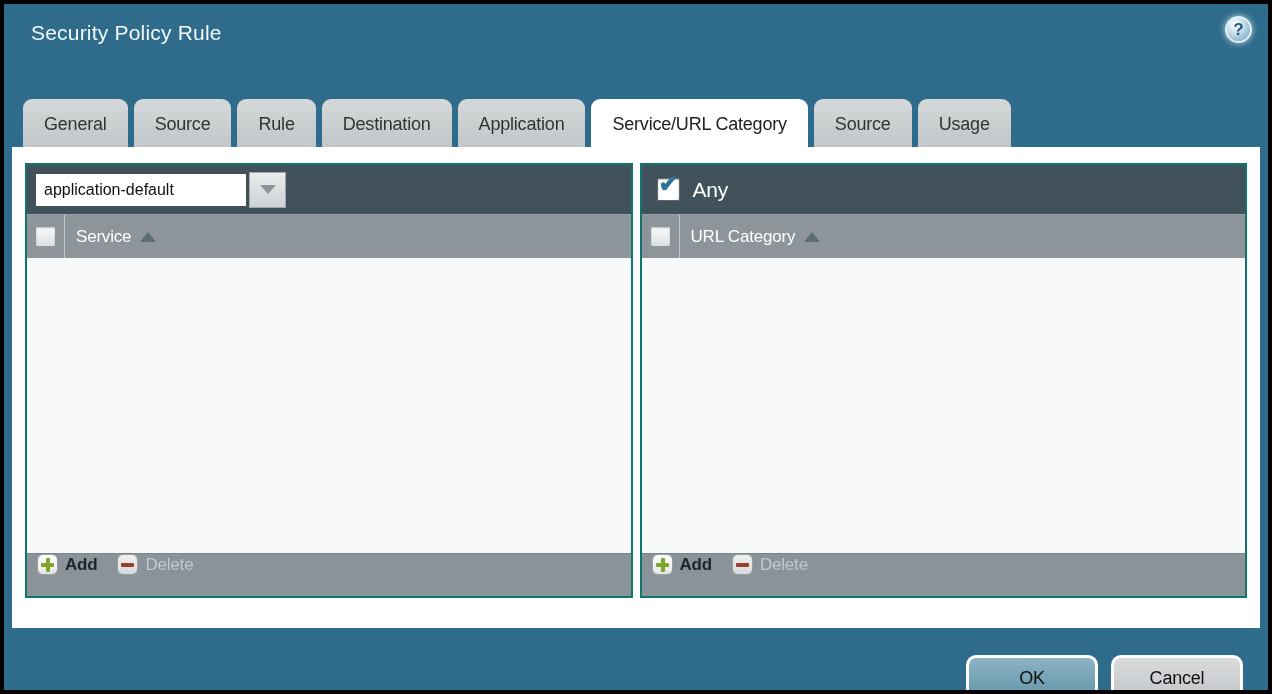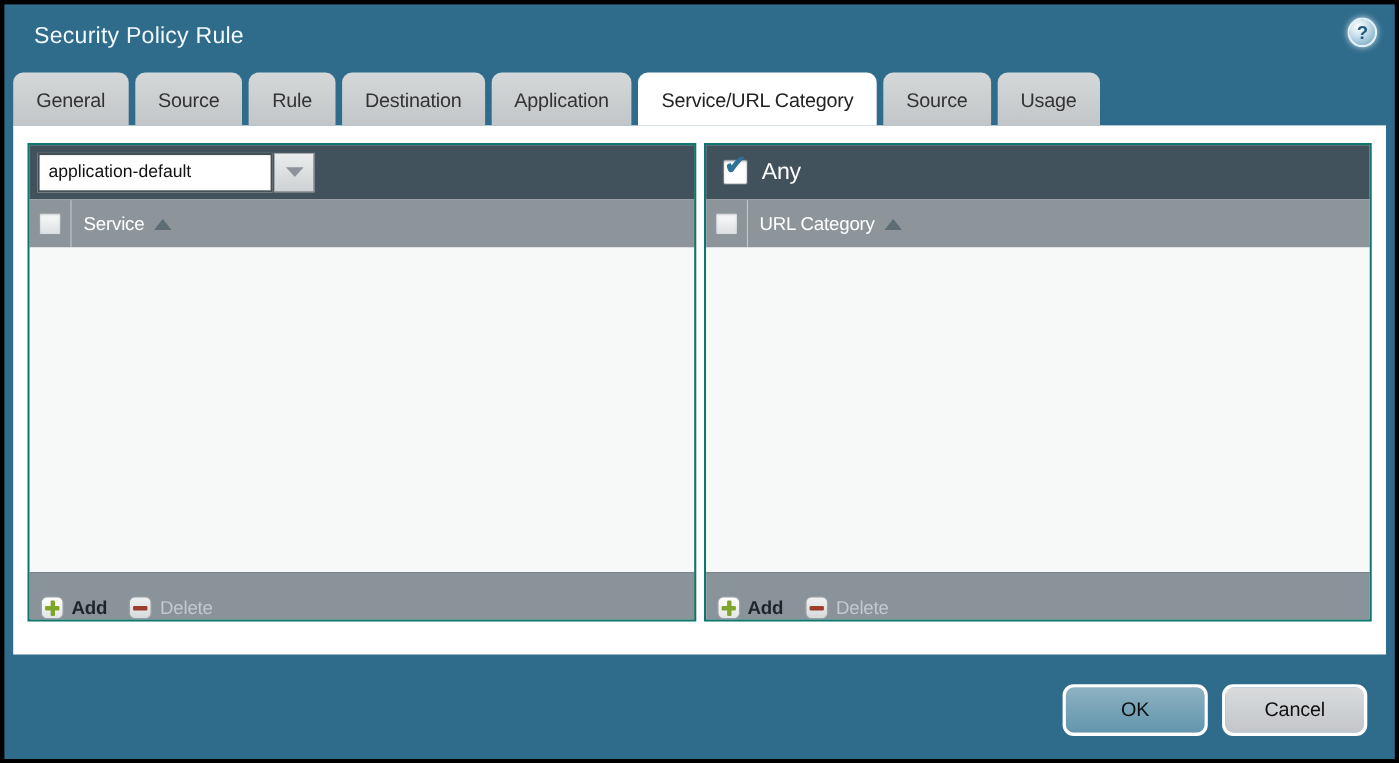--- a/index.html
+++ b/index.html
@@ -8,36 +8,36 @@
 
   .screen {
     width: 1272px; height: 694px;
     background: #2F6C8C;
     border: 4px solid #000;
     position: relative;
     overflow: hidden;
   }
 
   
-  .titlebar { height: 62px; position: relative; padding: 17px 0 0 27px; }
+  .titlebar { height: 79px; position: relative; padding: 17px 0 0 27px; }
   .title-text {
     color: #f2f8fb; font-size: 21px; letter-spacing: 0.2px; font-weight: normal;
   }
   .help-icon {
     position: absolute; top: 12px; right: 16px;
     width: 27px; height: 27px; border-radius: 50%;
     background: radial-gradient(circle at 35% 28%, #ffffff 0%, #cfe3ee 35%, #86b3cc 80%);
     border: 2px solid #e2f0f7;
     box-shadow: 0 0 6px rgba(255,255,255,0.75);
     color: #1f5a7e; font-weight: bold; font-size: 17px;
     text-align: center; line-height: 23px; cursor: pointer;
   }
 
   
-  .tabs { display: flex; gap: 6px; padding-left: 8px; height: 48px; }
+  .tabs { display: flex; gap: 6px; padding-left: 19px; height: 48px; margin-top: 16px; }
   .tab {
     background: linear-gradient(#d5d8d9, #c3c6c8);
     border-radius: 9px 9px 0 0;
     padding: 0 21px; line-height: 50px;
     font-size: 18px; color: #333; letter-spacing: -0.2px;
     cursor: pointer; white-space: nowrap;
   }
   .tab--active { background: #fff; color: #222; }
 
   
@@ -113,21 +113,21 @@
     border-left: 8px solid transparent; border-right: 8px solid transparent;
     border-bottom: 10px solid #5d6c75;
   }
 
   .list-body { flex: 1; background: #f7f8f8; }
 
   
   .panel-footer {
     height: 43px; background: #8A939A; flex: none;
     border-top: 1px solid #7c848b;
-    display: flex; align-items: flex-end; gap: 20px; padding-left: 10px;
+    display: flex; align-items: flex-start; gap: 20px; padding-left: 10px;
   }
   .footer-btn { display: flex; align-items: center; gap: 7px; cursor: pointer; }
   .footer-btn .fbtn-label { font-size: 17px; font-weight: bold; color: #1f2428; letter-spacing: -0.2px; }
   .footer-btn--disabled { cursor: default; }
   .footer-btn--disabled .fbtn-label { color: #c3c9cd; font-weight: normal; }
 
   .pm-icon {
     width: 21px; height: 21px; border-radius: 6px; position: relative; flex: none;
     background: linear-gradient(#ffffff, #e3e5e5);
     border: 1px solid #9aa1a5;

